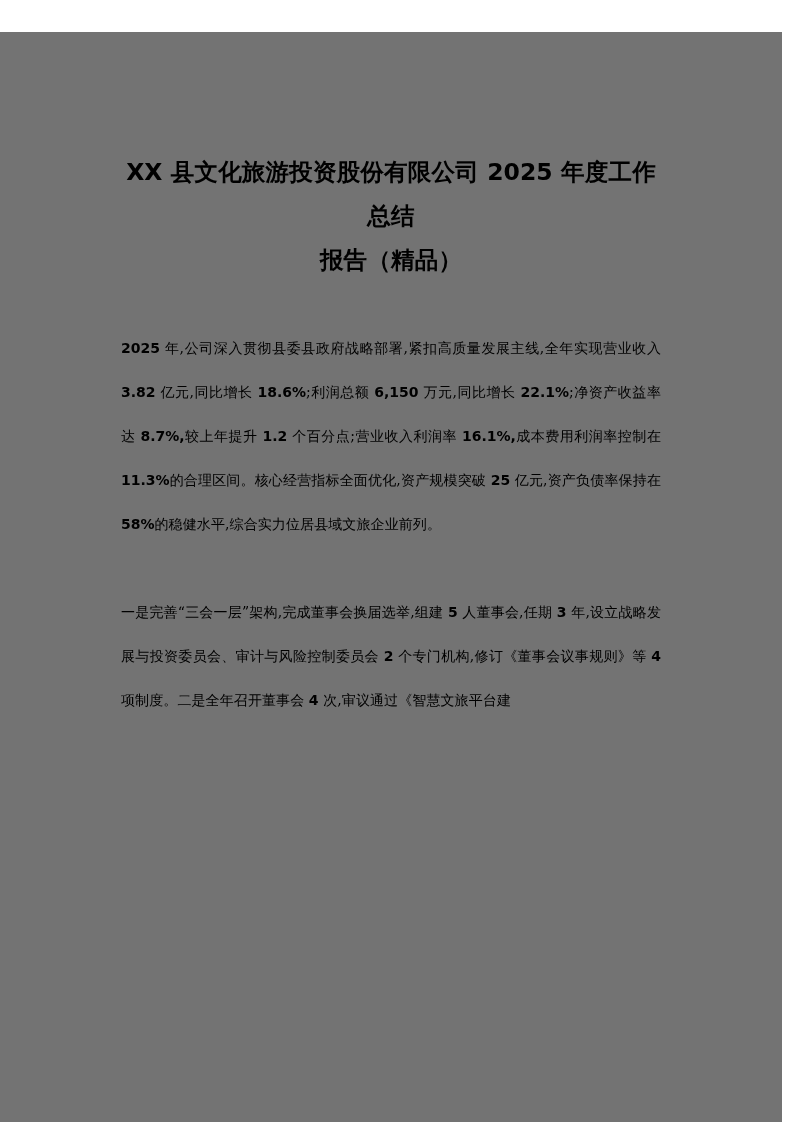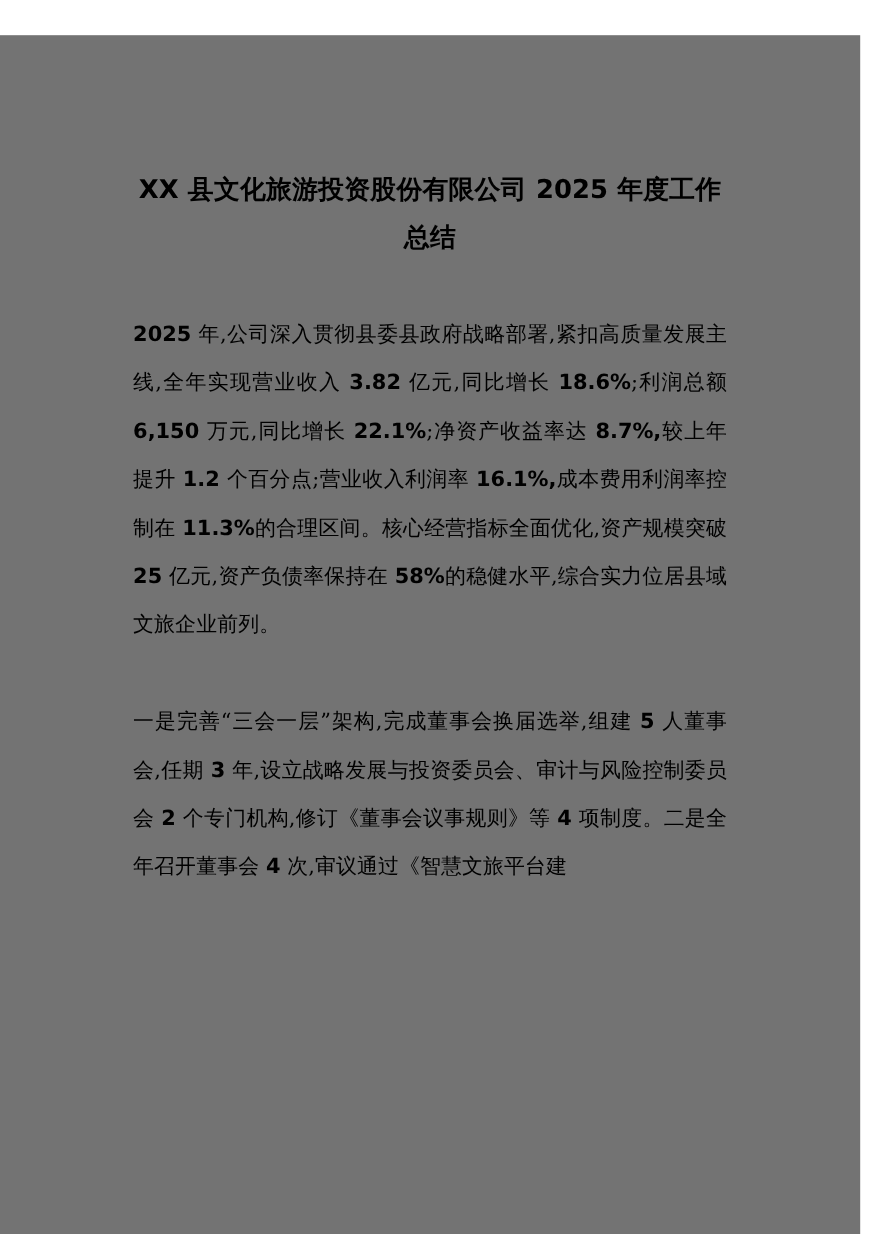--- a/index.html
+++ b/index.html
@@ -39,21 +39,21 @@
     font-family: "DejaVu Serif", "Liberation Serif", serif;
   }
 
   
   .content {
     margin-top: 44px;
   }
 
   .blk {
     margin: 0 0 44px 0;
-    font-size: 19px;
+    font-size: 14px;
     line-height: 44px;
     text-align: justify;
     text-justify: inter-ideograph;
     letter-spacing: 0.1px;
     font-family: "DejaVu Serif", "Liberation Serif", serif;
   }
   .blk:last-child { margin-bottom: 0; }
 
   .blk.heading-1 { letter-spacing: 0.6px; }
   .blk.heading-2 { letter-spacing: 0.1px; }
@@ -67,20 +67,21 @@
 
   .blk.para { text-align: justify; }
 </style>
 </head>
 <body>
 
 <div class="page">
 
   <h1 class="doc-title">
     <span><span class="num">XX</span> 县文化旅游投资股份有限公司 <span class="num">2025</span> 年度工作总结</span><br>
+    <span>报告（精品）</span>
   </h1>
 
   <div class="content">
     <p class="blk heading-1"></p>
     <p class="blk para"><span class="num">2025</span> 年,公司深入贯彻县委县政府战略部署,紧扣高质量发展主线,全年实现营业收入 <span class="num">3.82</span> 亿元,同比增长 <span class="num">18.6%</span>;利润总额 <span class="num">6,150</span> 万元,同比增长 <span class="num">22.1%</span>;净资产收益率达 <span class="num">8.7%,</span>较上年提升 <span class="num">1.2</span> 个百分点;营业收入利润率 <span class="num">16.1%,</span>成本费用利润率控制在 <span class="num">11.3%</span>的合理区间。核心经营指标全面优化,资产规模突破 <span class="num">25</span> 亿元,资产负债率保持在 <span class="num">58%</span>的稳健水平,综合实力位居县域文旅企业前列。</p>
     <p class="blk heading-2"></p>
     <p class="blk subheading"></p>
     <p class="blk para">一是完善“三会一层”架构,完成董事会换届选举,组建 <span class="num">5</span> 人董事会,任期 <span class="num">3</span> 年,设立战略发展与投资委员会、审计与风险控制委员会 <span class="num">2</span> 个专门机构,修订《董事会议事规则》等 <span class="num">4</span> 项制度。二是全年召开董事会 <span class="num">4</span> 次,审议通过《智慧文旅平台建</p>
   </div>
 

